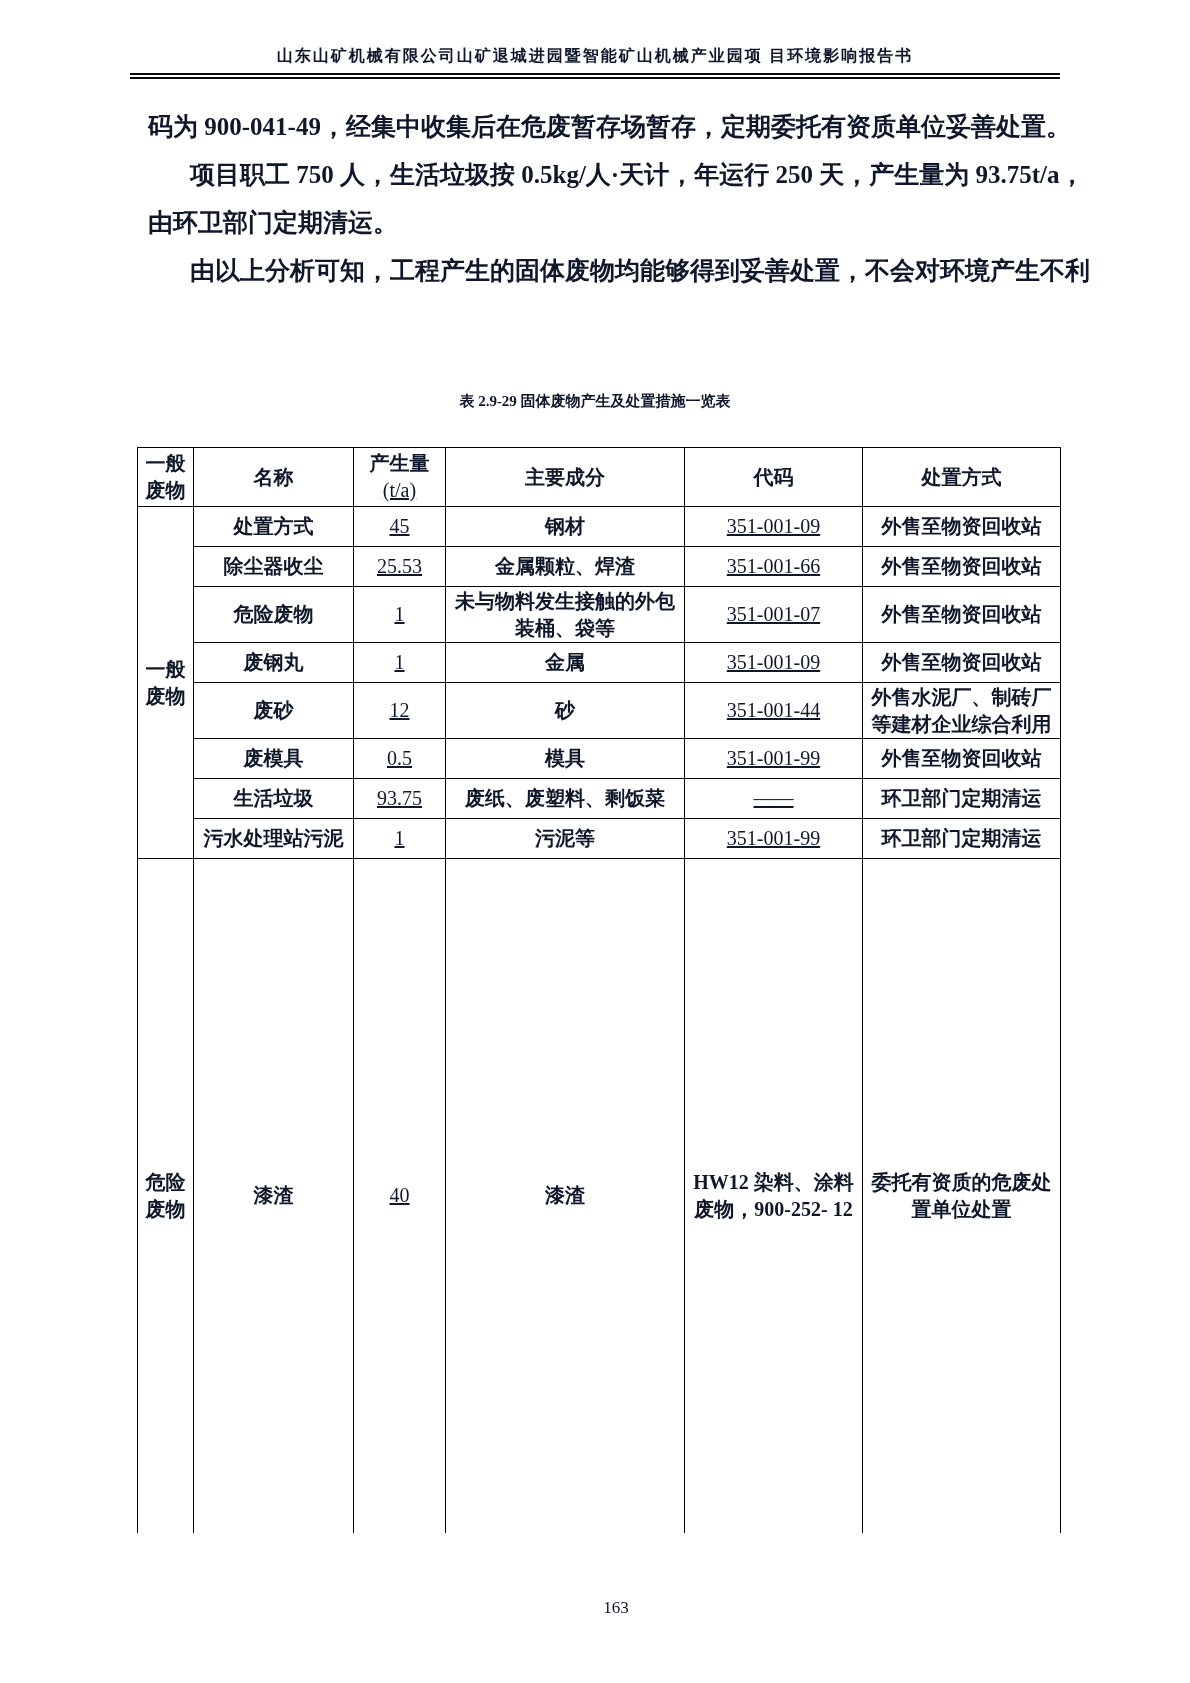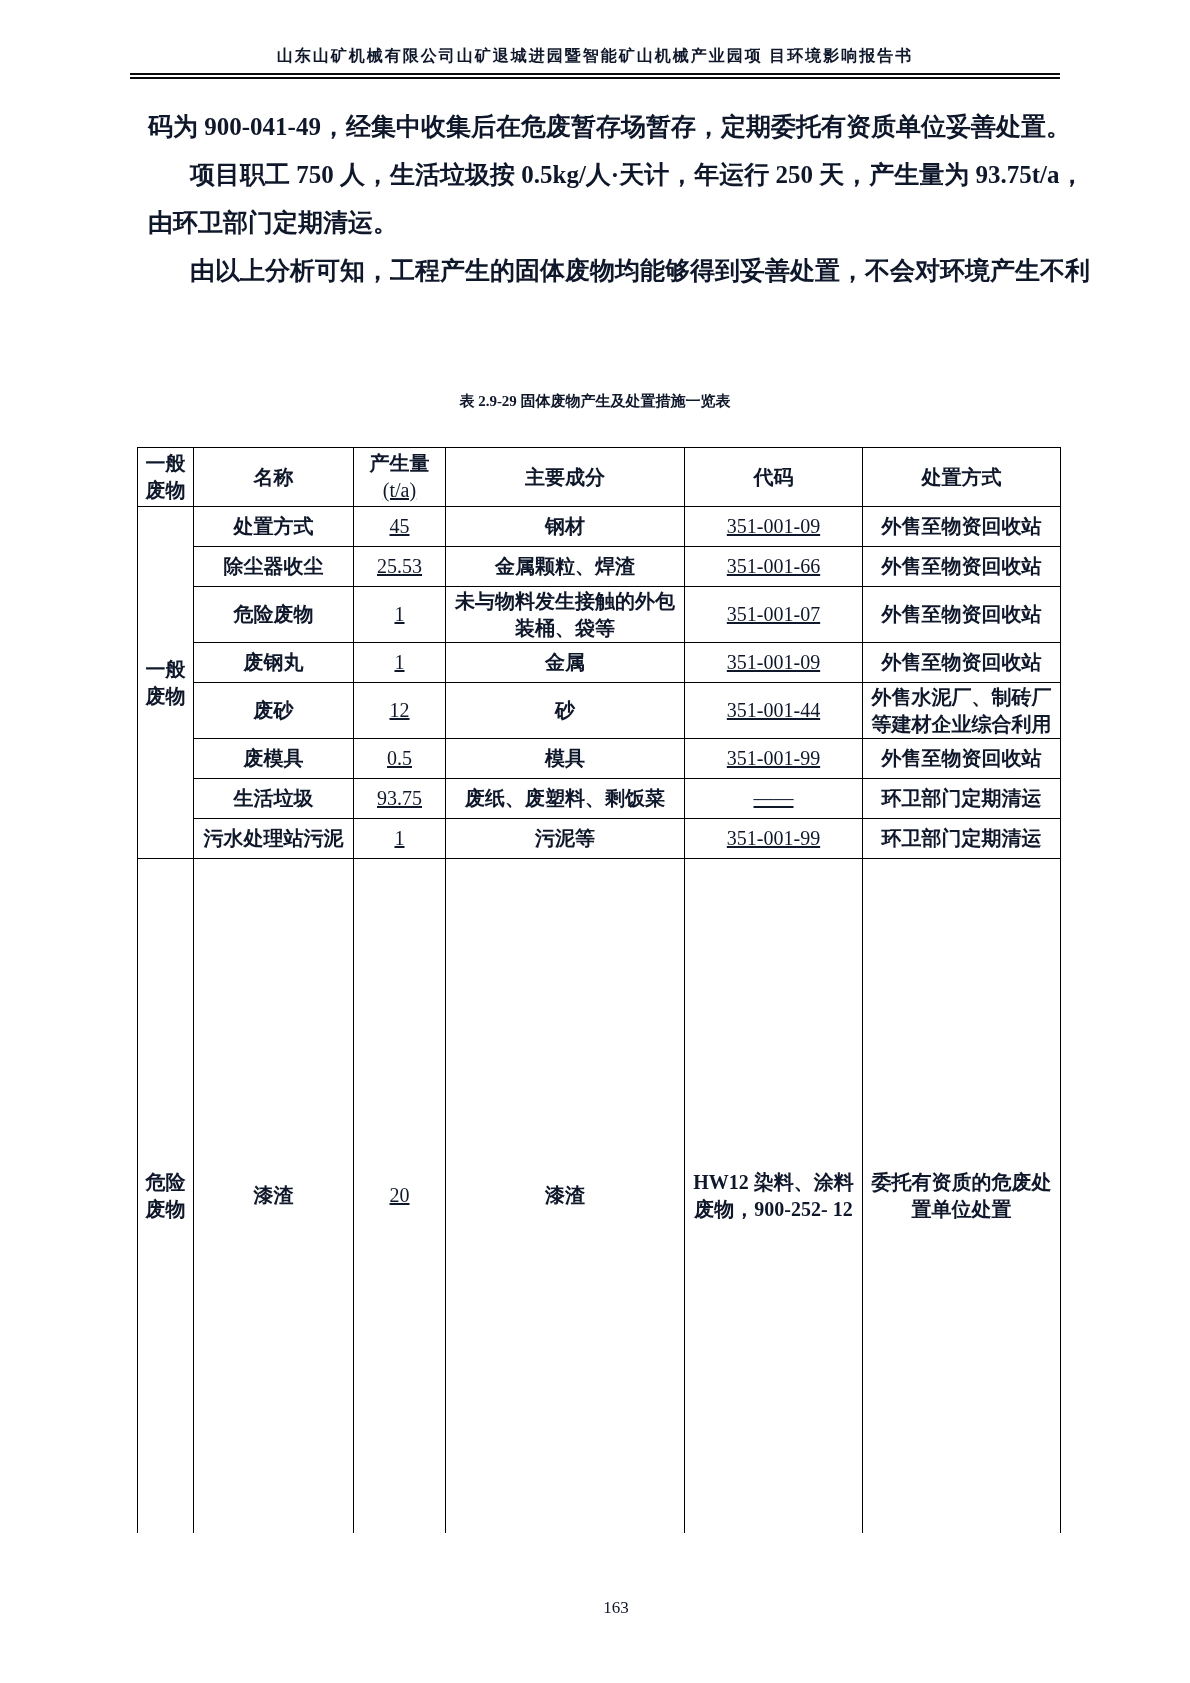--- a/index.html
+++ b/index.html
@@ -166,21 +166,21 @@
           <td>污水处理站污泥</td>
           <td class="num">1</td>
           <td>污泥等</td>
           <td class="num">351-001-99</td>
           <td>环卫部门定期清运</td>
         </tr>
 
         <tr class="rhaz">
           <td>危险废物</td>
           <td class="vtop">漆渣</td>
-          <td class="vtop num">20</td>
+          <td class="vtop num">40</td>
           <td class="vtop">漆渣</td>
           <td class="code-haz">HW12 染料、涂料废物，900-252- 12</td>
           <td>委托有资质的危废处置单位处置</td>
         </tr>
       </tbody>
     </table>
   </div>
 
   <div class="page-number">163</div>
 

